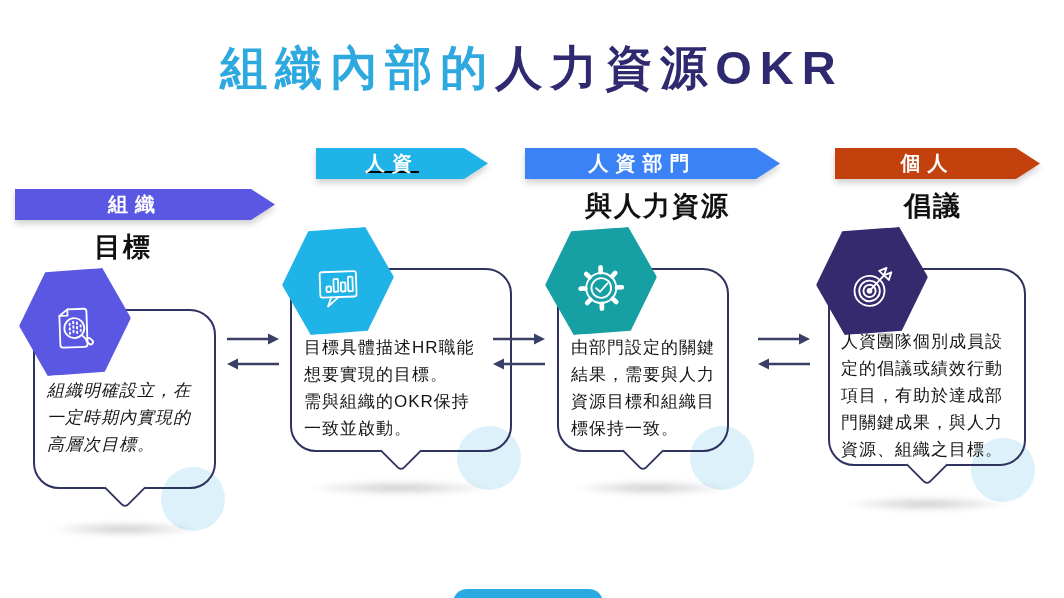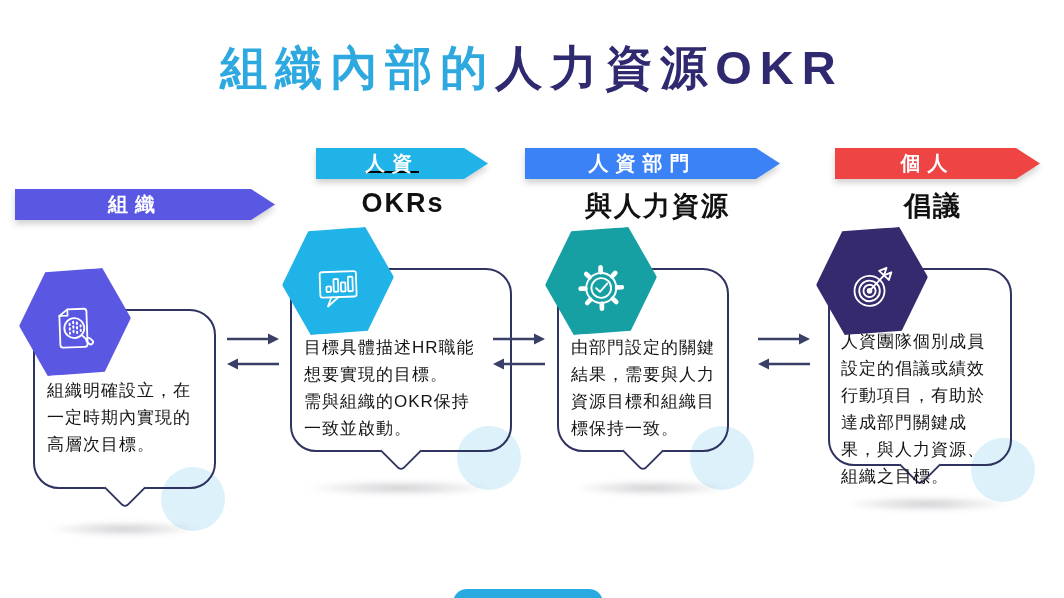--- a/index.html
+++ b/index.html
@@ -69,23 +69,24 @@
 <body>
 
 <div class="stage">
 
   <h1 class="title"><span style="color: rgb(46, 169, 224);">組織內部的</span><span style="color: rgb(47, 42, 112);">人力資源OKR</span></h1>
 
   <div class="col" style="left:15px;width:216px;margin-top:41px;">
     <div class="banner-wrap" style="width:260px;">
       <div class="banner" style="background-color: rgb(90, 87, 227);">組織</div>
     </div>
+    <div class="label">目標</div>
     <div class="deco" style="left:146px;"></div>
     <div class="bubbleshadow" style="left:33px;width:153px;"></div>
-    <div class="bubble" style="left:18px;width:183px;height:180px;padding:66px 12px 0 12px;">
+    <div class="bubble" style="left:18px;width:183px;height:180px;padding:66px 12px 0 12px;font-style:italic;">
       <p class="bubble-text">組織明確設立，在一定時期內實現的高層次目標。</p>
       <div class="tail"></div>
     </div>
     <div class="hex" style="left: 4px; background-color: rgb(90, 87, 227);">
       <svg width="58" height="58" viewBox="0 0 64 64" fill="none" stroke="#ffffff" stroke-width="2" stroke-linecap="round" stroke-linejoin="round">
         <path d="M24 10 h18 a3 3 0 0 1 3 3 v36 a3 3 0 0 1-3 3 h-24 a3 3 0 0 1-3-3 V17 z"></path>
         <path d="M24 10 v7 h-9"></path>
         <circle cx="31" cy="31" r="11"></circle>
         <g stroke-dasharray="1.5 3.5" stroke-width="2.2">
           <line x1="26" y1="26" x2="26" y2="37"></line>
@@ -96,21 +97,20 @@
         <line x1="39" y1="39" x2="45" y2="45"></line>
         <rect x="43.5" y="43.5" width="8" height="5" rx="2.5" transform="rotate(45 47.5 46)"></rect>
       </svg>
     </div>
   </div>
 
   <div class="col" style="left:288px;width:230px;">
     <div class="banner-wrap" style="width:172px;margin-left:28px;text-decoration:underline;">
       <div class="banner" style="background-color: rgb(31, 179, 232);">人資</div>
     </div>
-    <div class="label">OKRs</div>
     <div class="deco" style="left:169px;"></div>
     <div class="bubbleshadow" style="left:17px;width:190px;"></div>
     <div class="bubble" style="left:2px;width:222px;height:184px;padding:64px 28px 0 12px;">
       <p class="bubble-text">目標具體描述HR職能想要實現的目標。
 需與組織的OKR保持一致並啟動。</p>
       <div class="tail"></div>
     </div>
     <div class="hex" style="left: -6px; background-color: rgb(31, 179, 232);">
       <svg width="58" height="58" viewBox="0 0 64 64" fill="none" stroke="#ffffff" stroke-width="2" stroke-linecap="round" stroke-linejoin="round">
         <rect x="12" y="14" width="40" height="28" rx="2.5"></rect>
@@ -148,26 +148,26 @@
         </g>
         <circle cx="32" cy="32" r="16"></circle>
         <circle cx="32" cy="32" r="10.5"></circle>
         <path d="M26.5 32 l4 4 8-8.5"></path>
       </svg>
     </div>
   </div>
 
   <div class="col" style="left:818px;width:230px;">
     <div class="banner-wrap" style="width:205px;margin-left:17px;">
-      <div class="banner" style="background-color: #ef4444;">個人</div>
+      <div class="banner" style="background-color: #c2410c;">個人</div>
     </div>
     <div class="label">倡議</div>
     <div class="deco" style="left:153px;top:290px;"></div>
     <div class="bubbleshadow" style="left:25px;width:168px;top:348px;"></div>
-    <div class="bubble" style="left:10px;width:184px;height:198px;padding:58px 11px 0 11px;">
+    <div class="bubble" style="left:10px;width:198px;height:198px;padding:58px 11px 0 11px;">
       <p class="bubble-text">人資團隊個別成員設定的倡議或績效行動項目，有助於達成部門關鍵成果，與人力資源、組織之目標。</p>
       <div class="tail"></div>
     </div>
     <div class="hex" style="left: -2px; background-color: rgb(52, 42, 109);">
       <svg width="60" height="60" viewBox="0 0 64 64" fill="none" stroke="#ffffff" stroke-width="2" stroke-linecap="round" stroke-linejoin="round">
         <circle cx="29" cy="35" r="16"></circle>
         <circle cx="29" cy="35" r="11"></circle>
         <circle cx="29" cy="35" r="6.5"></circle>
         <circle cx="29" cy="35" r="2" fill="#ffffff"></circle>
         <line x1="29" y1="35" x2="45" y2="19"></line>

